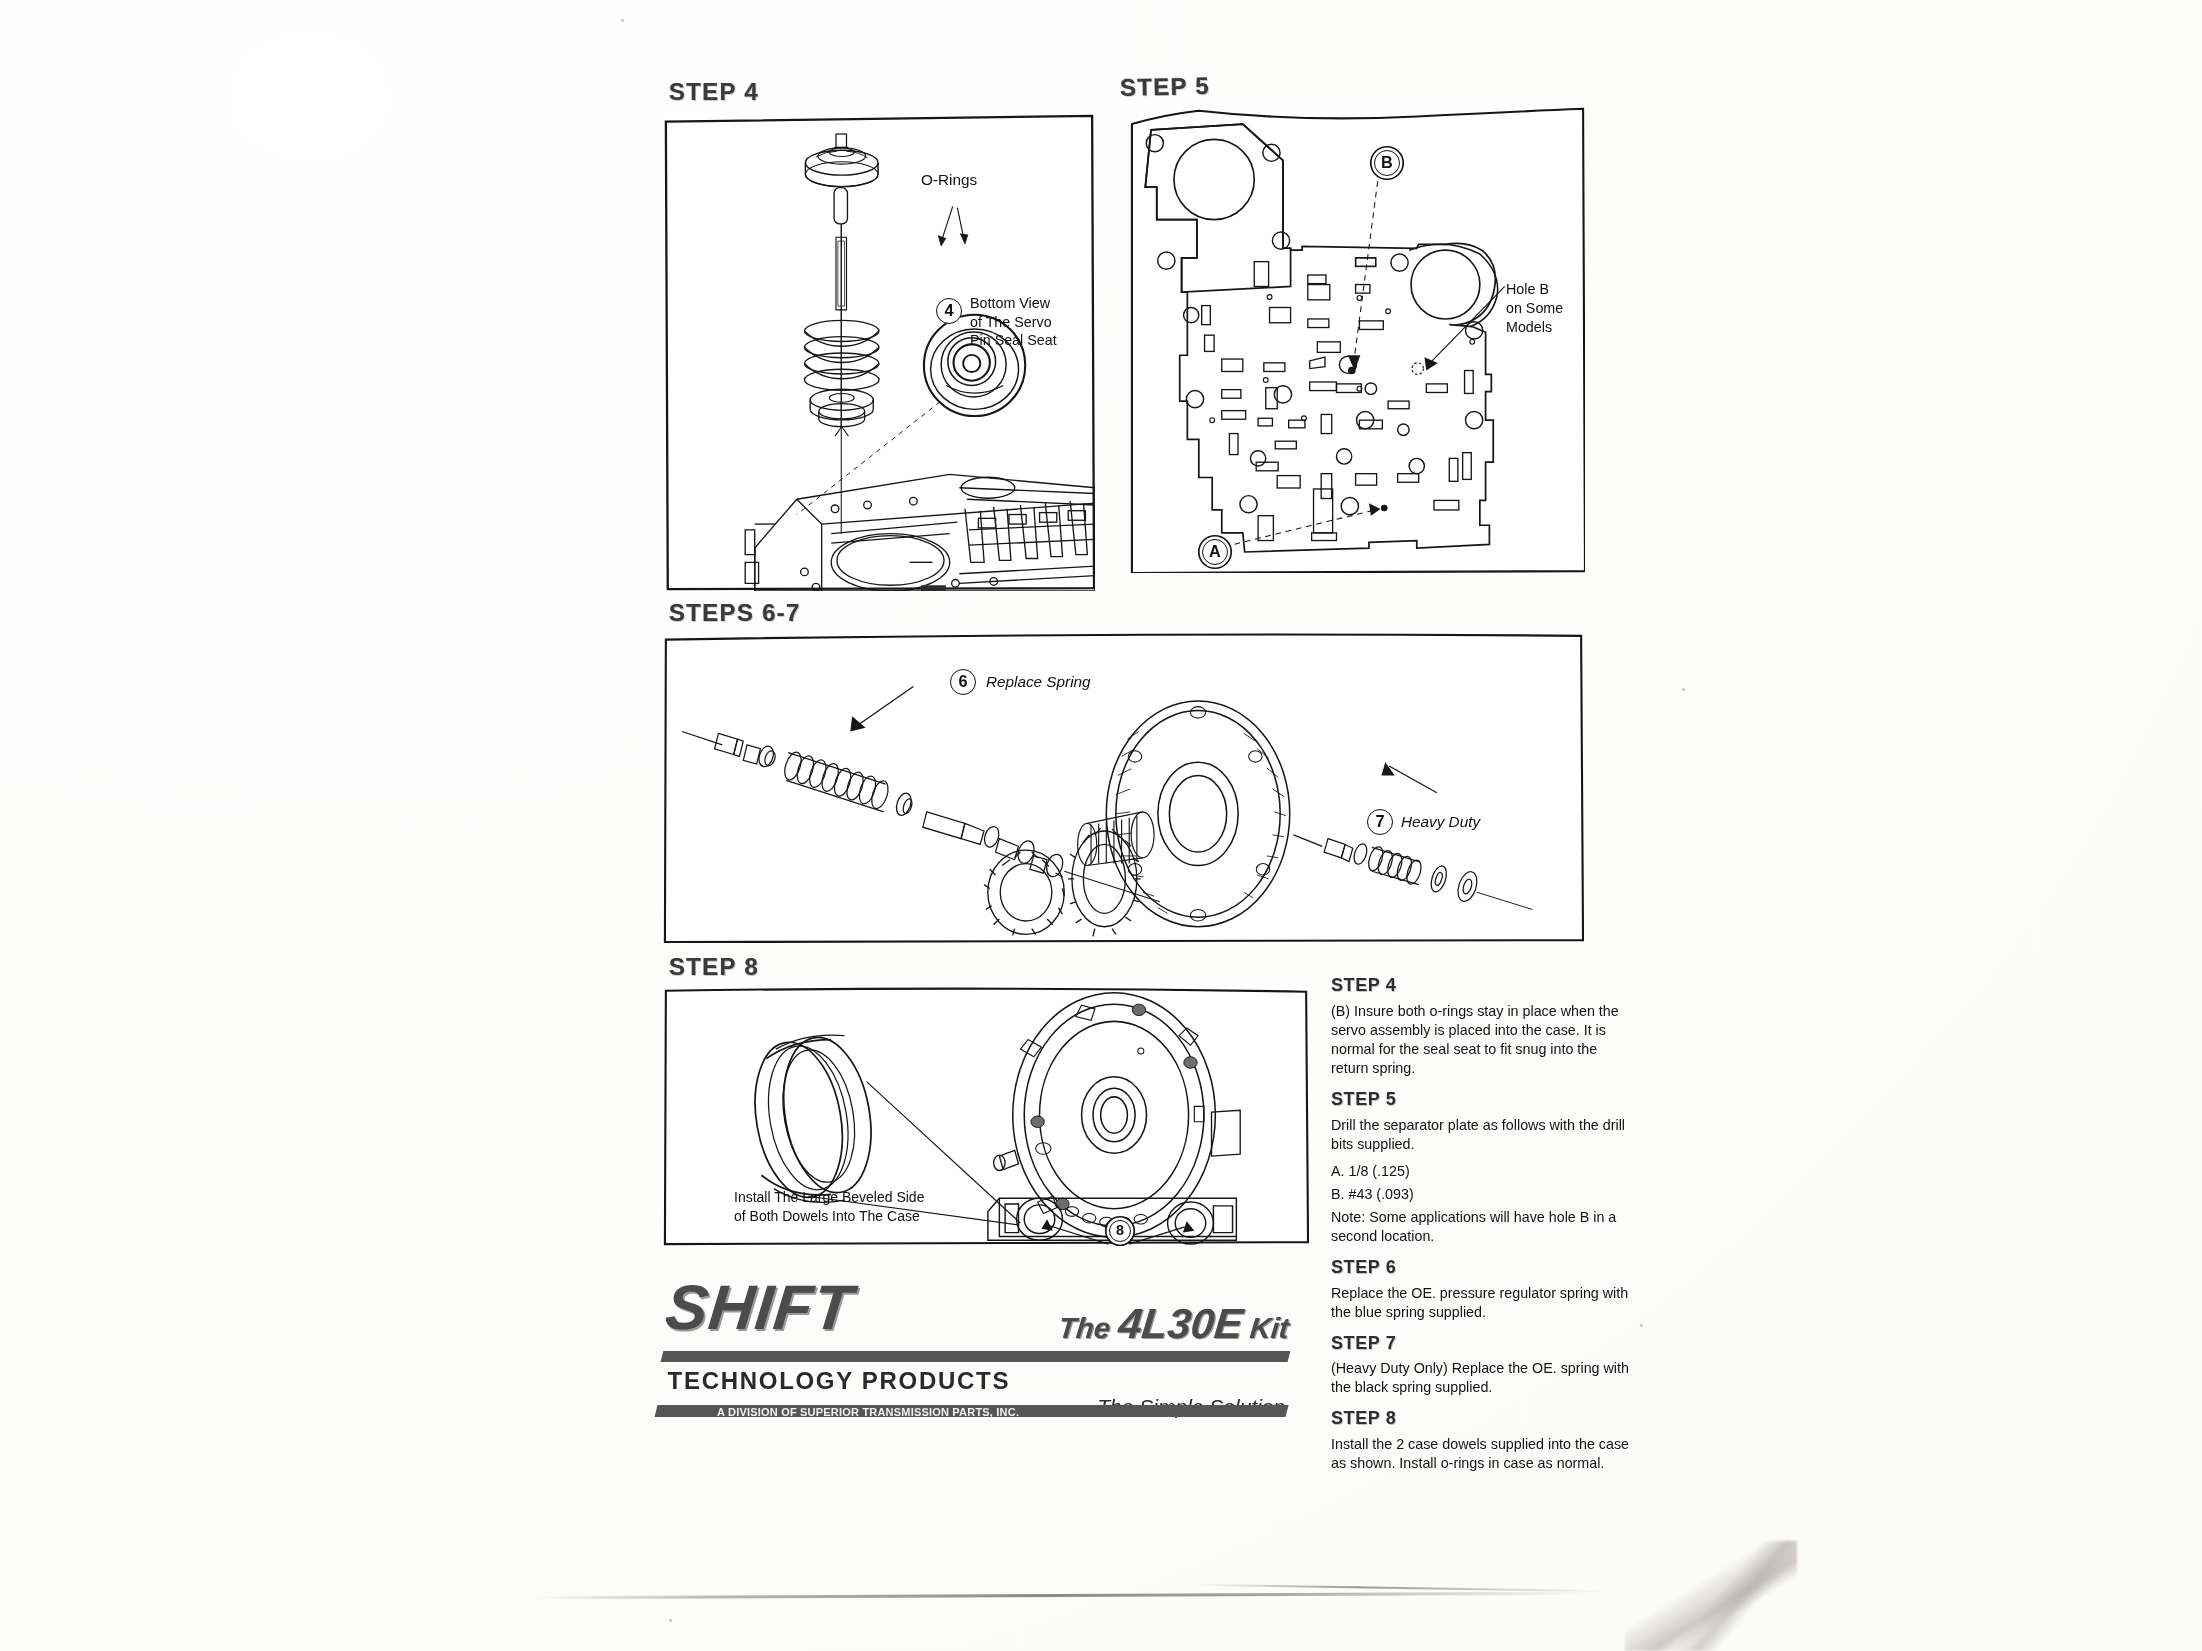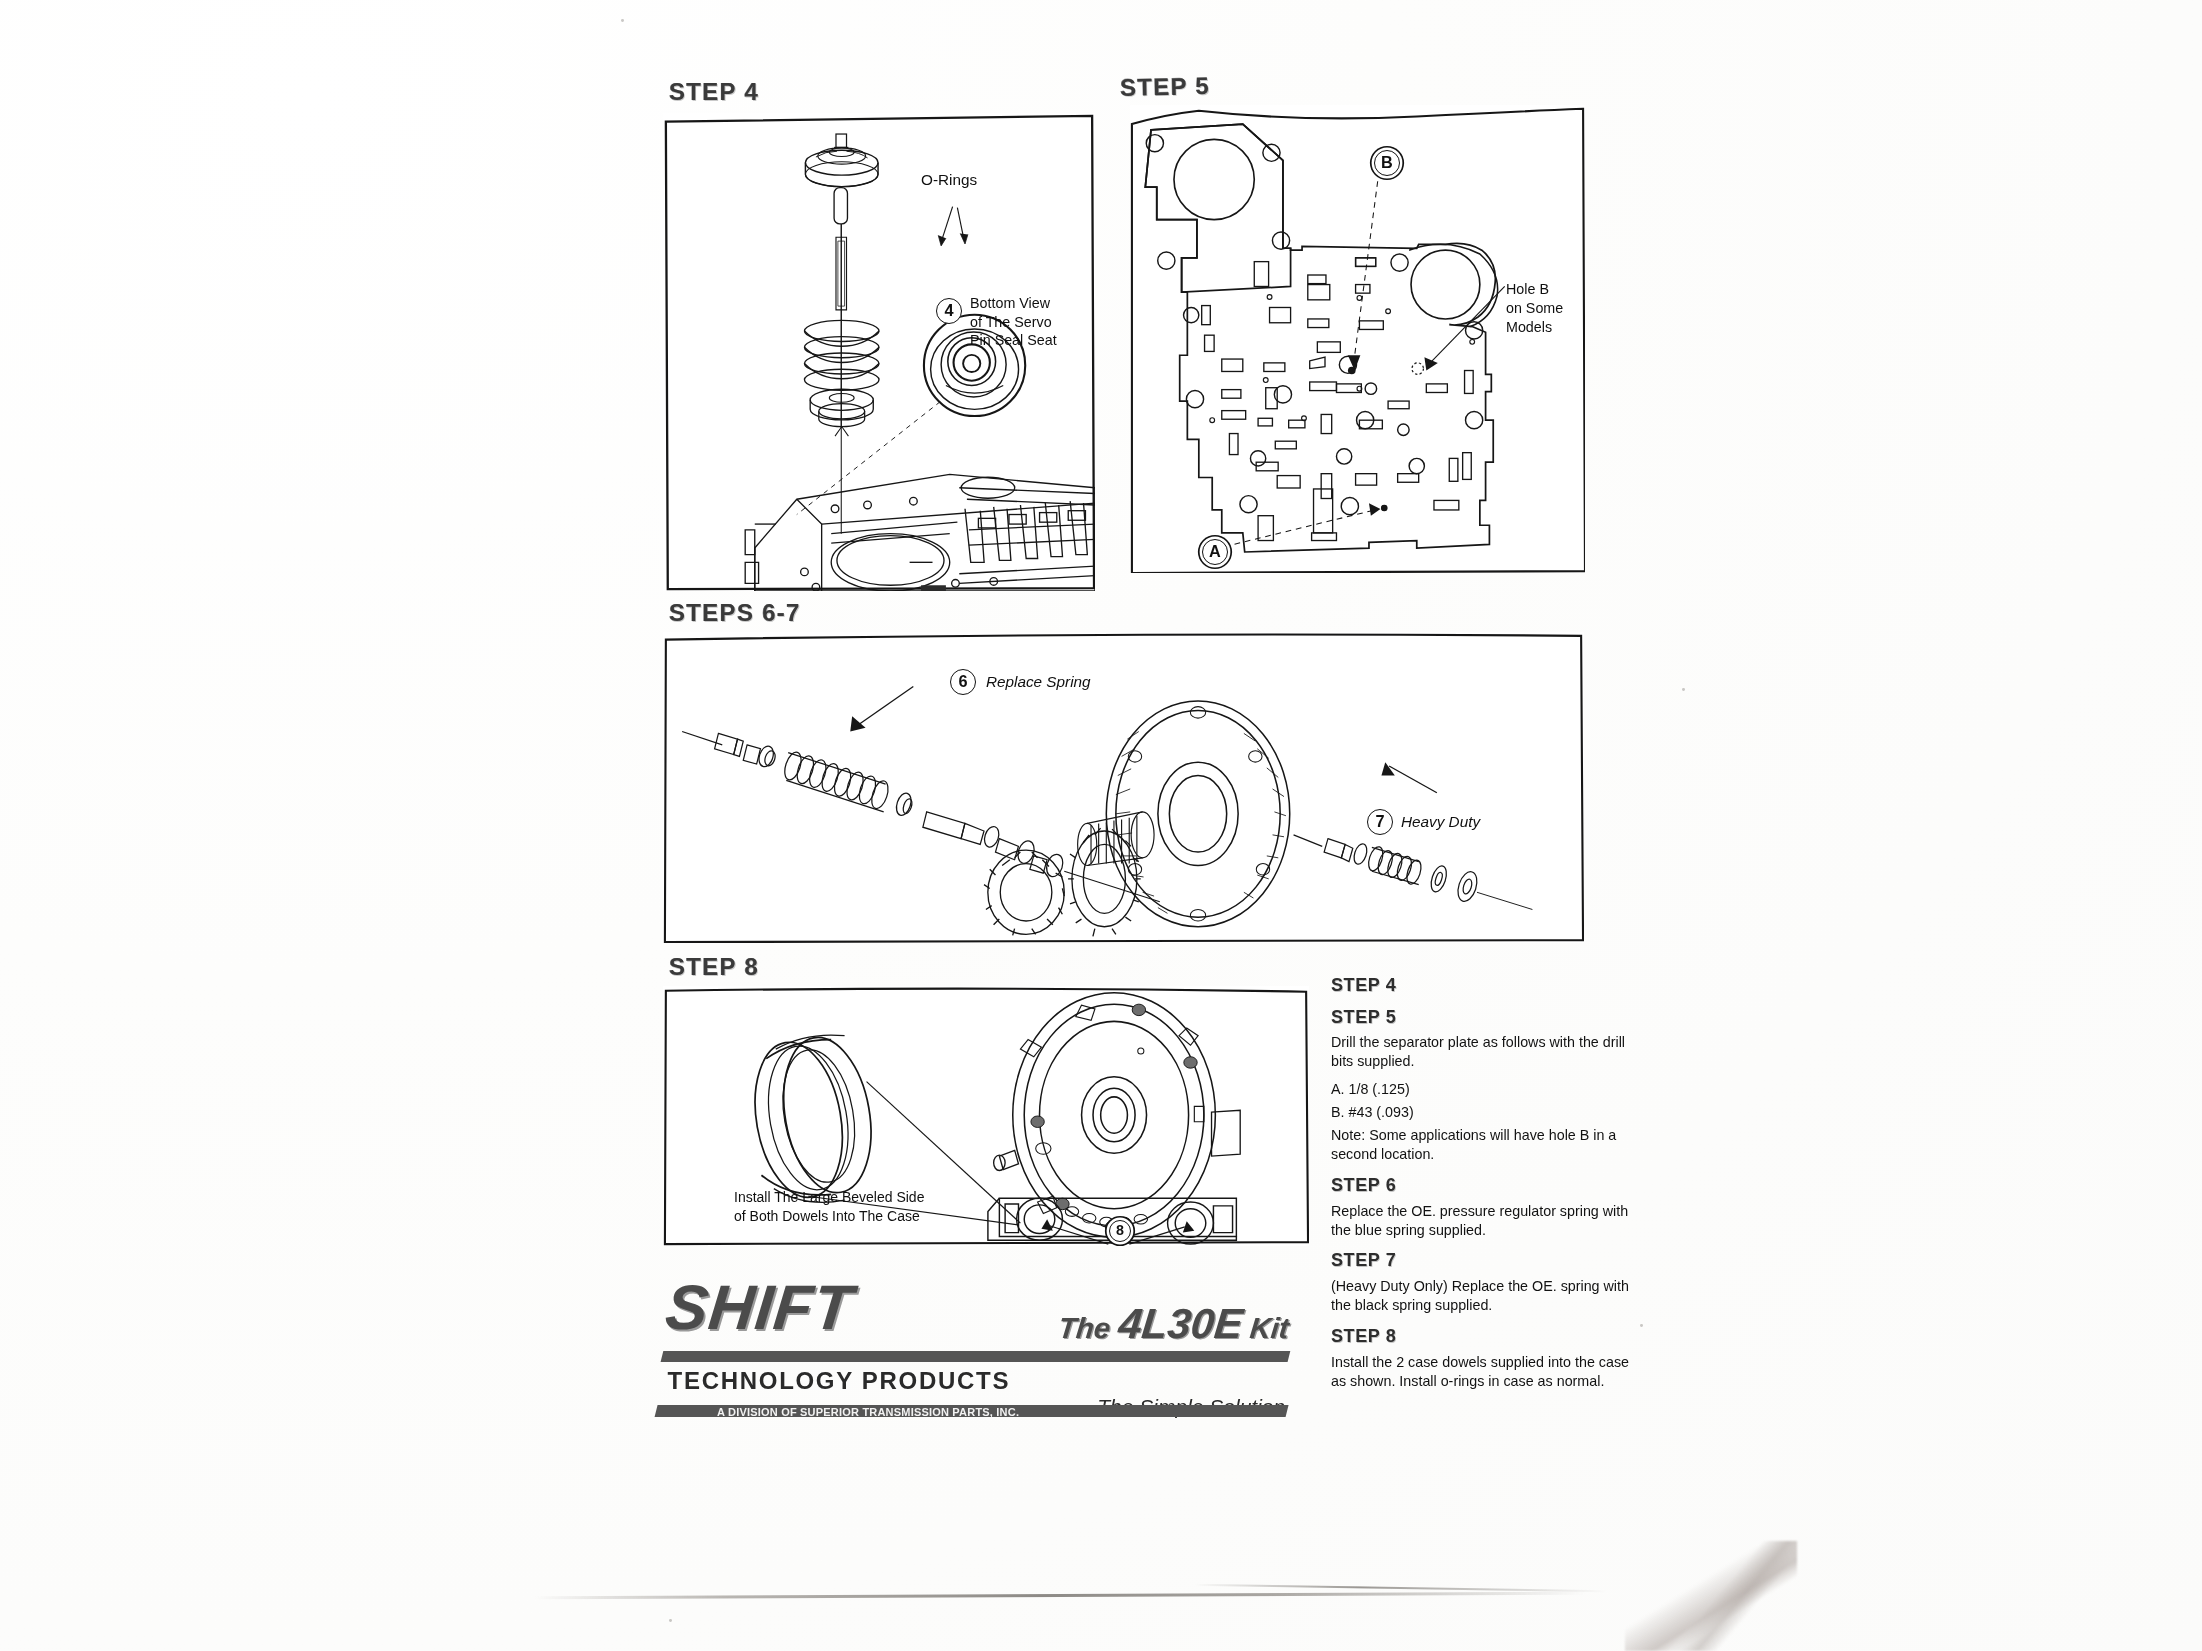--- a/index.html
+++ b/index.html
@@ -718,20 +718,21 @@
     </svg>
   </div>
 
   <div class="dlabel" style="left:734px; top:1188px; font-size:14px; line-height:1.34;">Install The Large Beveled Side
 of Both Dowels Into The Case</div>
   <div class="circnum dbl small" style="left:1109px; top:1220px;">8</div>
 
   <div id="instructions">
 
     <div class="ins-head">STEP 4</div>
+    <p class="ins-p">(B) Insure both o-rings stay in place when the servo assembly is placed into the case. It is normal for the seal seat to fit snug into the return spring.</p>
 
     <div class="ins-head">STEP 5</div>
     <p class="ins-p">Drill the separator plate as follows with the drill bits supplied.</p>
     <p class="ins-p tight">A. 1/8    (.125)</p>
     <p class="ins-p tight">B. #43  (.093)</p>
     <p class="ins-p">Note: Some applications will have hole B in a second location.</p>
 
     <div class="ins-head">STEP 6</div>
     <p class="ins-p">Replace the OE. pressure regulator spring with the blue spring supplied.</p>
 

